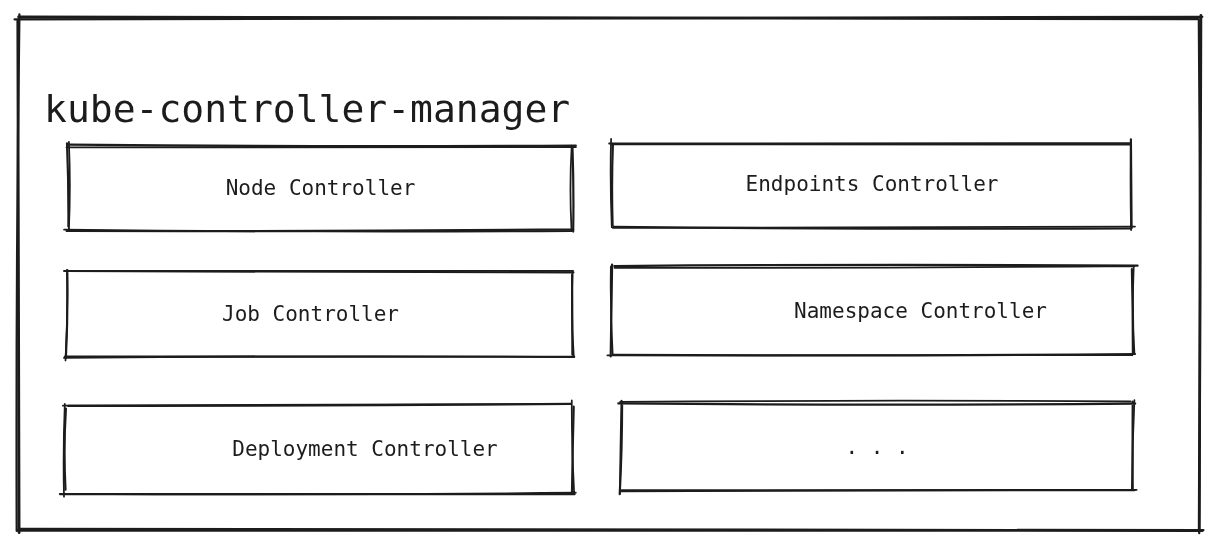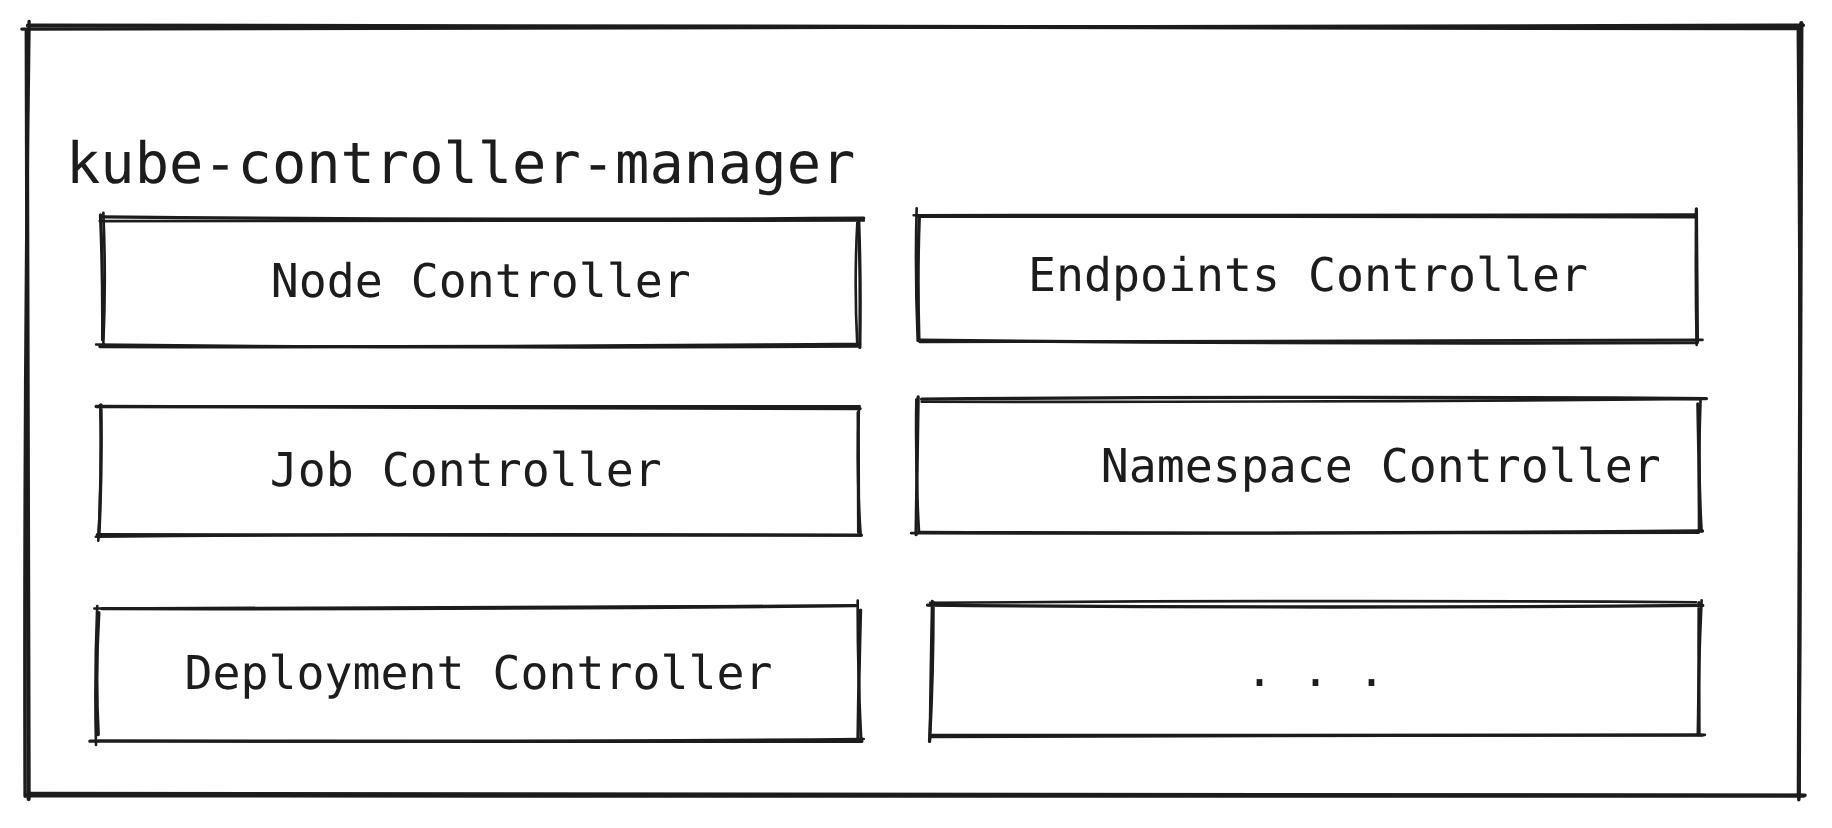--- a/index.html
+++ b/index.html
@@ -37,32 +37,32 @@
     font-size: 38px;
     line-height: 42px;
     letter-spacing: 0;
     white-space: pre;
     margin-top: 32px;
   }
   .box {
     display: flex;
     align-items: center;
     justify-content: center;
-    font-size: 31px;
+    font-size: 21px;
     line-height: 1;
   }
   .box .lbl {
     position: relative;
     white-space: pre;
   }
   .b-node       { left: 68px;  top: 146px; width: 505px; height: 84px; }
   .b-endpoints  { left: 612px; top: 144px; width: 520px; height: 80px; }
   .b-job        { left: 66px;  top: 272px; width: 489px; height: 85px; }
   .b-namespace  { left: 612px; top: 267px; width: 617px; height: 88px; }
-  .b-deployment { left: 65px;  top: 405px; width: 508px; height: 88px; }
+  .b-deployment { left: 65px;  top: 405px; width: 508px; height: 88px; padding-left: 46px; }
   .b-more       { left: 621px; top: 403px; width: 512px; height: 88px; }
 </style>
 </head>
 <body>
 
 <div class="canvas">
 
   <div class="sketch outer">
       <svg width="1202" height="532" viewBox="0 0 1202 532" style="left: -10px; top: -10px;">
         <path d="M10.6 9.0Q598.8 10.1 1189.3 10.8 M1192.9 7.4Q1192.7 266.4 1191.2 523.1 M1194.4 522.5Q602.3 521.9 9.6 522.3 M11.1 524.7Q11.0 266.4 9.8 12.8 " fill="none" stroke="var(--stroke, #1c1c1c)" stroke-width="2.8" stroke-linecap="round"></path>

